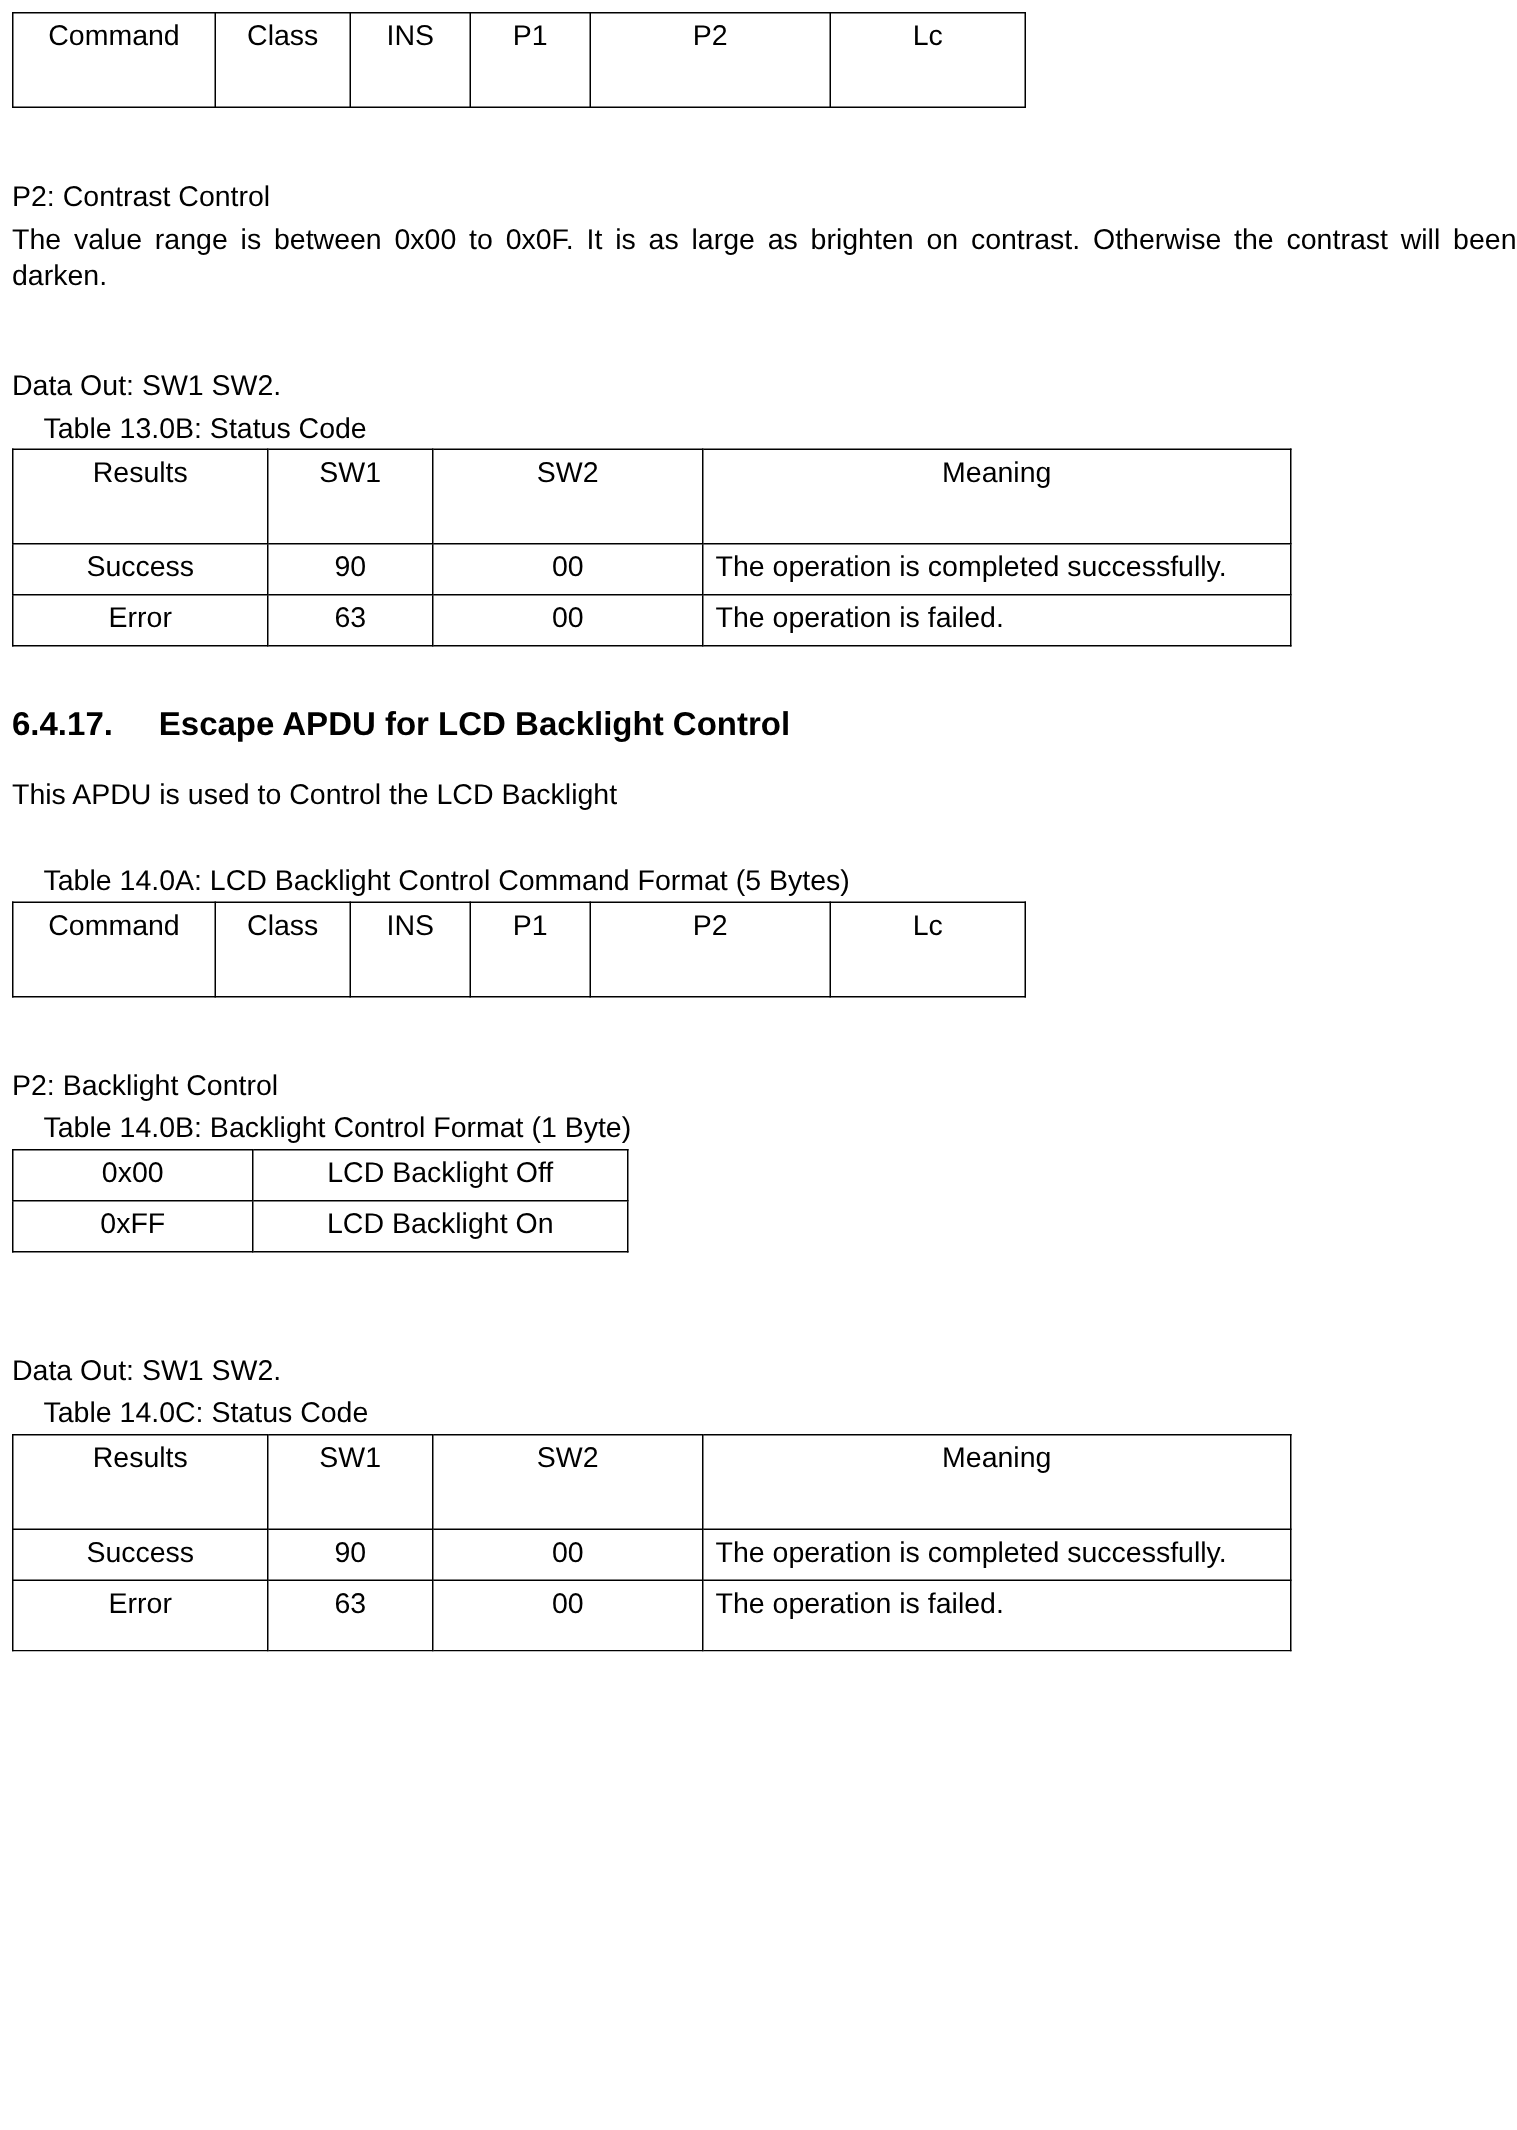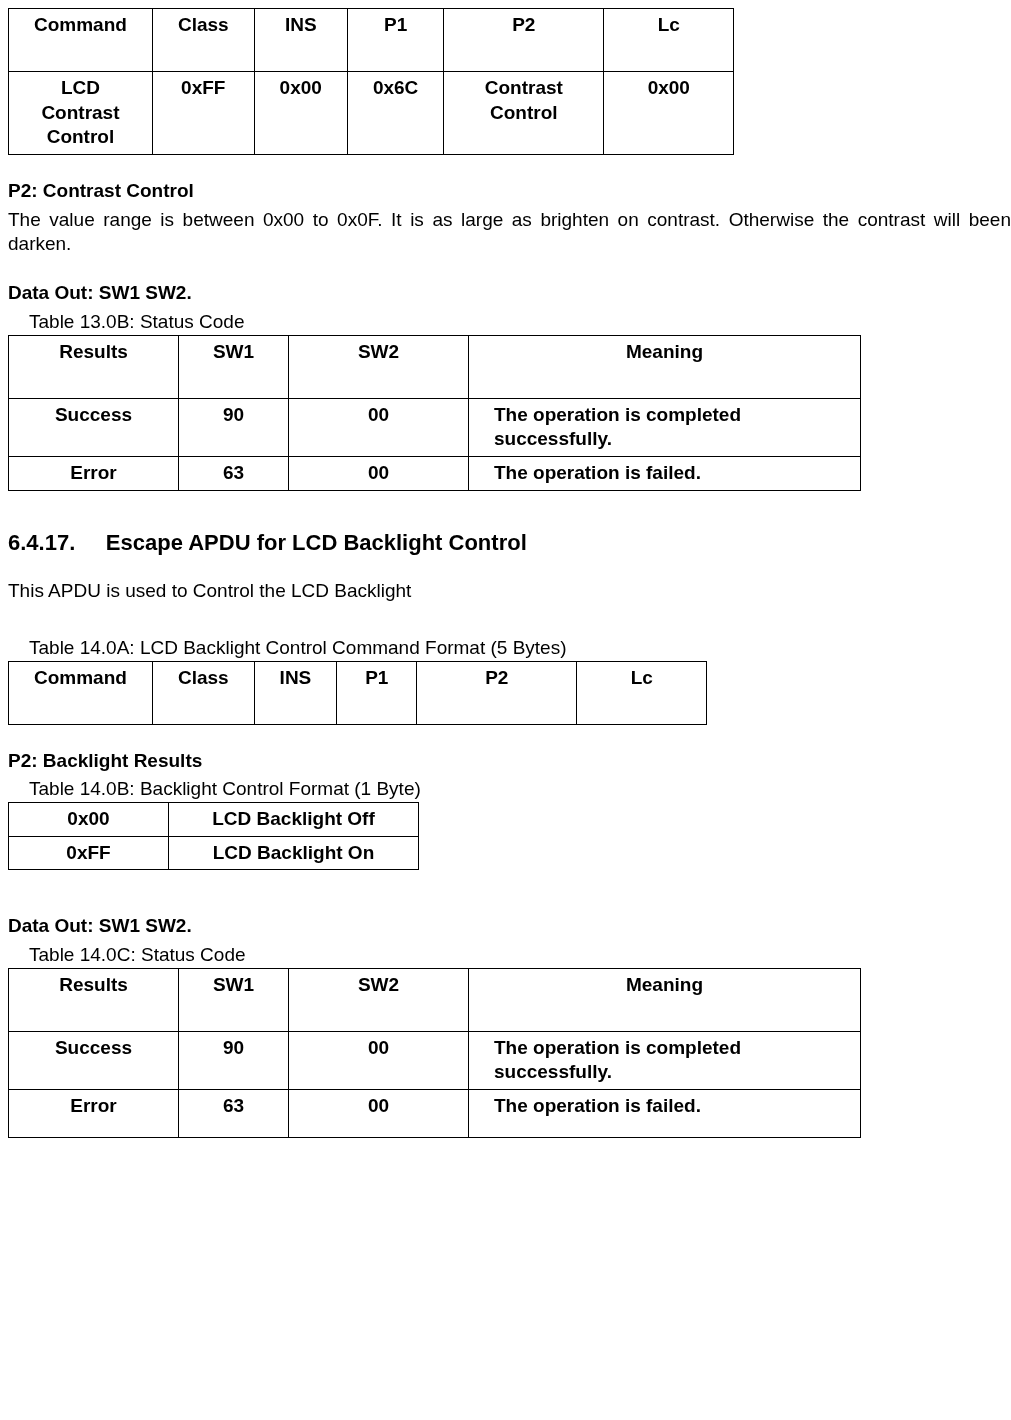--- a/index.html
+++ b/index.html
@@ -10,43 +10,43 @@
     padding: 8px 0 0 8px;
     width: 1011px;
     box-sizing: border-box;
     line-height: 1.3;
   }
   table {
     border-collapse: collapse;
   }
   td, th {
     border: 1px solid #000;
-    padding: 4px 25px;
-    font-weight: bold;
+    padding: 4px 8px;
+    font-weight: normal;
     vertical-align: top;
   }
   .hcell {
     text-align: center;
     height: 54px;
   }
   .ccell {
     text-align: center;
   }
   .lcell {
     text-align: left;
   }
   .sec-title {
     font-weight: bold;
     font-size: 22px;
     margin-top: 38px;
     margin-bottom: 22px;
   }
   .sub-title {
-    font-weight: bold;
-    margin-top: 24px;
+    font-weight: normal;
+    margin-top: 48px;
     margin-bottom: 4px;
   }
   .caption {
     margin-top: 4px;
     margin-bottom: 0;
     margin-left: 21px;
   }
   .para {
     margin-top: 4px;
     margin-bottom: 0;
@@ -66,28 +66,20 @@
       <col style="width:130px">
   </colgroup>
   <tbody>
       <tr>
     <td class="hcell">Command</td>
     <td class="hcell">Class</td>
     <td class="hcell">INS</td>
     <td class="hcell">P1</td>
     <td class="hcell">P2</td>
     <td class="hcell">Lc</td>
-  </tr>
-  <tr>
-    <td class="ccell">LCD Contrast Control</td>
-    <td class="ccell">0xFF</td>
-    <td class="ccell">0x00</td>
-    <td class="ccell">0x6C</td>
-    <td class="ccell">Contrast Control</td>
-    <td class="ccell">0x00</td>
   </tr>
 </tbody>
   </table>
 
 <div class="sub-title">P2: Contrast Control</div>
 <div class="para">The value range is between 0x00 to 0x0F. It is as large as brighten on contrast. Otherwise the contrast will been darken.</div>
 
 <div class="sub-title">Data Out: SW1 SW2.</div>
 <div class="caption">Table 13.0B: Status Code</div>
 <table>
@@ -141,21 +133,21 @@
     <td class="hcell">Command</td>
     <td class="hcell">Class</td>
     <td class="hcell">INS</td>
     <td class="hcell">P1</td>
     <td class="hcell">P2</td>
     <td class="hcell">Lc</td>
   </tr>
 </tbody>
   </table>
 
-<div class="sub-title">P2: Backlight Results</div>
+<div class="sub-title">P2: Backlight Control</div>
 <div class="caption">Table 14.0B: Backlight Control Format (1 Byte)</div>
 <table>
   <colgroup>
     <col style="width:160px">
       <col style="width:250px">
   </colgroup>
   <tbody>
   <tr>
     <td class="ccell">0x00</td>
     <td class="ccell">LCD Backlight Off</td>

